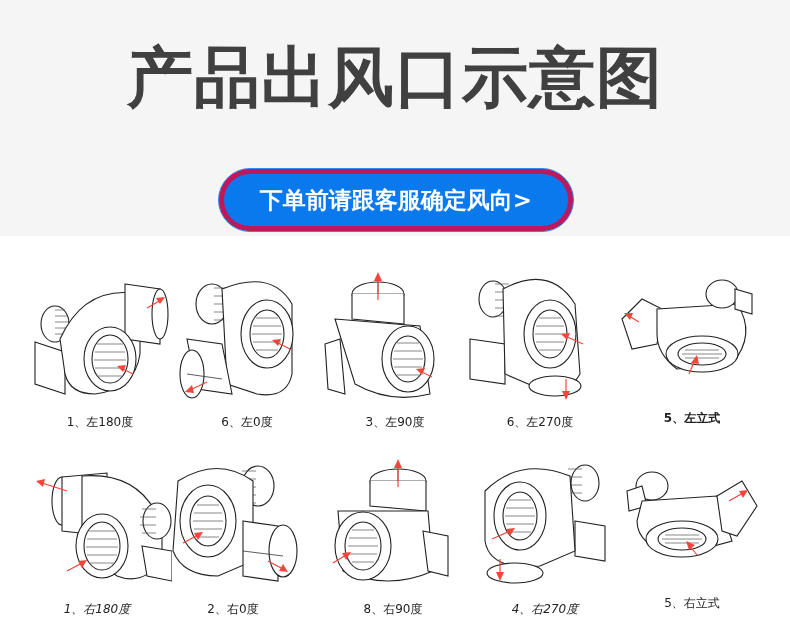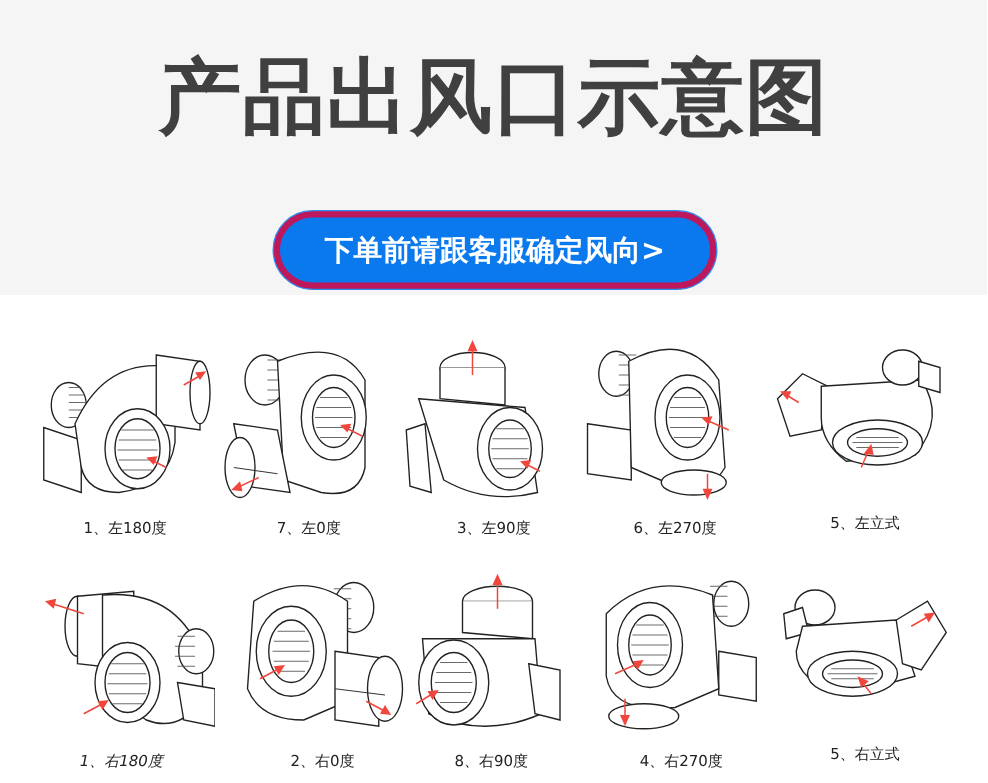--- a/index.html
+++ b/index.html
@@ -79,21 +79,21 @@
       <ellipse class="stroke" cx="95" cy="70" rx="17" ry="24"></ellipse>
       <path class="grill" d="M84 54 L106 54 M81 62 L109 62 M80 70 L110 70 M81 78 L109 78 M84 86 L106 86"></path>
       <path class="stroke" d="M15 75 L50 80 L60 130 L25 125 Z"></path>
       <ellipse class="stroke" cx="20" cy="110" rx="12" ry="24"></ellipse>
       <line class="thin" x1="15" y1="110" x2="50" y2="115"></line>
       <line class="arr" x1="35" y1="118" x2="18" y2="126"></line>
         <polygon class="arrh" points="13,128 20,121 22,129"></polygon>
       <line class="arr" x1="118" y1="85" x2="104" y2="78"></line>
         <polygon class="arrh" points="100,76 109,75 106,82"></polygon>
     </svg>
-    <div class="caption" style="top:150px;">7、左0度</div>
+    <div class="caption" style="top:150px;">6、左0度</div>
   </div>
 
   <div class="item" style="left:320px; top:28px;">
     <svg viewBox="0 0 150 140">
       <ellipse class="stroke" cx="58" cy="30" rx="26" ry="12"></ellipse>
       <line class="thin" x1="32" y1="30" x2="84" y2="30"></line>
         <line class="thin" x1="58" y1="18" x2="58" y2="42"></line>
       <path class="stroke" d="M32 30 L32 55 L84 60 L84 30"></path>
       <path class="stroke" d="M15 55 L100 62 L110 130 Q70 140 35 120 Z"></path>
       <path class="stroke" d="M5 80 L20 75 L25 130 L8 125 Z"></path>
@@ -133,21 +133,21 @@
       <ellipse class="stroke" cx="105" cy="30" rx="16" ry="14"></ellipse>
       <path class="stroke" d="M118 25 L135 30 L135 50 L118 45 Z"></path>
       <ellipse class="stroke" cx="85" cy="90" rx="36" ry="18"></ellipse>
       <ellipse class="stroke" cx="85" cy="90" rx="24" ry="11"></ellipse>
       <path class="grill" d="M68 86 L102 86 M65 90 L105 90 M68 94 L102 94"></path>
       <line class="arr" x1="22" y1="58" x2="12" y2="52"></line>
         <polygon class="arrh" points="7,49 16,49 13,56"></polygon>
       <line class="arr" x1="72" y1="110" x2="78" y2="96"></line>
         <polygon class="arrh" points="80,91 74,99 82,100"></polygon>
     </svg>
-    <div class="caption" style="top:146px;">5、左立式</div>
+    <div class="caption" style="top:146px;font-weight:bold;">5、左立式</div>
   </div>
 
   <div class="item" style="left:22px; top:215px;">
     <svg viewBox="0 0 150 140">
       <ellipse class="stroke" cx="40" cy="50" rx="10" ry="24"></ellipse>
       <path class="stroke" d="M40 26 L85 22 L85 85 L40 80 Z"></path>
       <path class="stroke" d="M60 25 Q120 20 140 75 L140 110 Q120 135 95 125 L60 100 Z"></path>
       <ellipse class="stroke" cx="135" cy="70" rx="14" ry="18"></ellipse>
       <path class="grill" d="M120 58 L134 58 M118 66 L134 66 M118 74 L134 74 M120 82 L134 82"></path>
       <path class="stroke" d="M120 95 L150 100 L150 130 L125 125 Z"></path>
@@ -155,21 +155,21 @@
       <ellipse class="stroke" cx="80" cy="95" rx="18" ry="24"></ellipse>
       <path class="grill" d="M67 80 L93 80 M65 88 L95 88 M64 96 L96 96 M65 104 L95 104 M68 112 L92 112"></path>
       <line class="arr" x1="45" y1="40" x2="20" y2="32"></line>
         <polygon class="arrh" points="14,30 23,28 21,36"></polygon>
       <line class="arr" x1="45" y1="120" x2="60" y2="112"></line>
         <polygon class="arrh" points="65,109 56,110 60,117"></polygon>
     </svg>
     <div class="caption" style="top:150px;font-style:italic;">1、右180度</div>
   </div>
 
-  <div class="item" style="left:183px; top:215px;">
+  <div class="item" style="left:158px; top:215px;">
     <svg viewBox="0 0 150 140">
       <ellipse class="stroke" cx="100" cy="35" rx="16" ry="20"></ellipse>
       <path class="grill" d="M84 20 L98 20 M82 28 L98 28 M82 36 L98 36 M82 44 L98 44 M84 52 L98 52"></path>
       <path class="stroke" d="M20 30 Q60 5 95 30 L95 110 L60 125 Q25 125 15 100 Z"></path>
       <ellipse class="stroke" cx="50" cy="70" rx="28" ry="36"></ellipse>
       <ellipse class="stroke" cx="50" cy="70" rx="18" ry="25"></ellipse>
       <path class="grill" d="M39 54 L61 54 M36 62 L64 62 M35 70 L65 70 M36 78 L64 78 M39 86 L61 86"></path>
       <path class="stroke" d="M85 70 L120 75 L120 130 L85 125 Z"></path>
       <ellipse class="stroke" cx="125" cy="100" rx="14" ry="26"></ellipse>
       <line class="thin" x1="85" y1="100" x2="125" y2="105"></line>
@@ -193,21 +193,21 @@
       <ellipse class="stroke" cx="45" cy="95" rx="18" ry="24"></ellipse>
       <path class="grill" d="M34 79 L56 79 M31 87 L59 87 M30 95 L60 95 M31 103 L59 103 M34 111 L56 111"></path>
       <line class="arr" x1="80" y1="36" x2="80" y2="14"></line>
         <polygon class="arrh" points="80,8 76,17 84,17"></polygon>
       <line class="arr" x1="15" y1="112" x2="28" y2="104"></line>
         <polygon class="arrh" points="33,101 24,102 28,109"></polygon>
     </svg>
     <div class="caption" style="top:150px;">8、右90度</div>
   </div>
 
-  <div class="item" style="left:470px; top:215px;">
+  <div class="item" style="left:470px; top:215px;font-style:italic;">
     <svg viewBox="0 0 150 140">
       <ellipse class="stroke" cx="115" cy="32" rx="14" ry="18"></ellipse>
       <path class="grill" d="M98 18 L112 18 M96 26 L112 26 M96 34 L112 34 M96 42 L112 42"></path>
       <path class="stroke" d="M105 70 L135 75 L135 110 L105 105 Z"></path>
       <path class="stroke" d="M15 40 Q50 5 100 25 L105 100 L70 115 Q20 120 15 90 Z"></path>
       <ellipse class="stroke" cx="50" cy="65" rx="26" ry="34"></ellipse>
       <ellipse class="stroke" cx="50" cy="65" rx="17" ry="24"></ellipse>
       <path class="grill" d="M39 49 L61 49 M36 57 L64 57 M35 65 L65 65 M36 73 L64 73 M39 81 L61 81"></path>
       <ellipse class="stroke" cx="45" cy="122" rx="28" ry="10"></ellipse>
       <line class="arr" x1="22" y1="88" x2="40" y2="80"></line>

